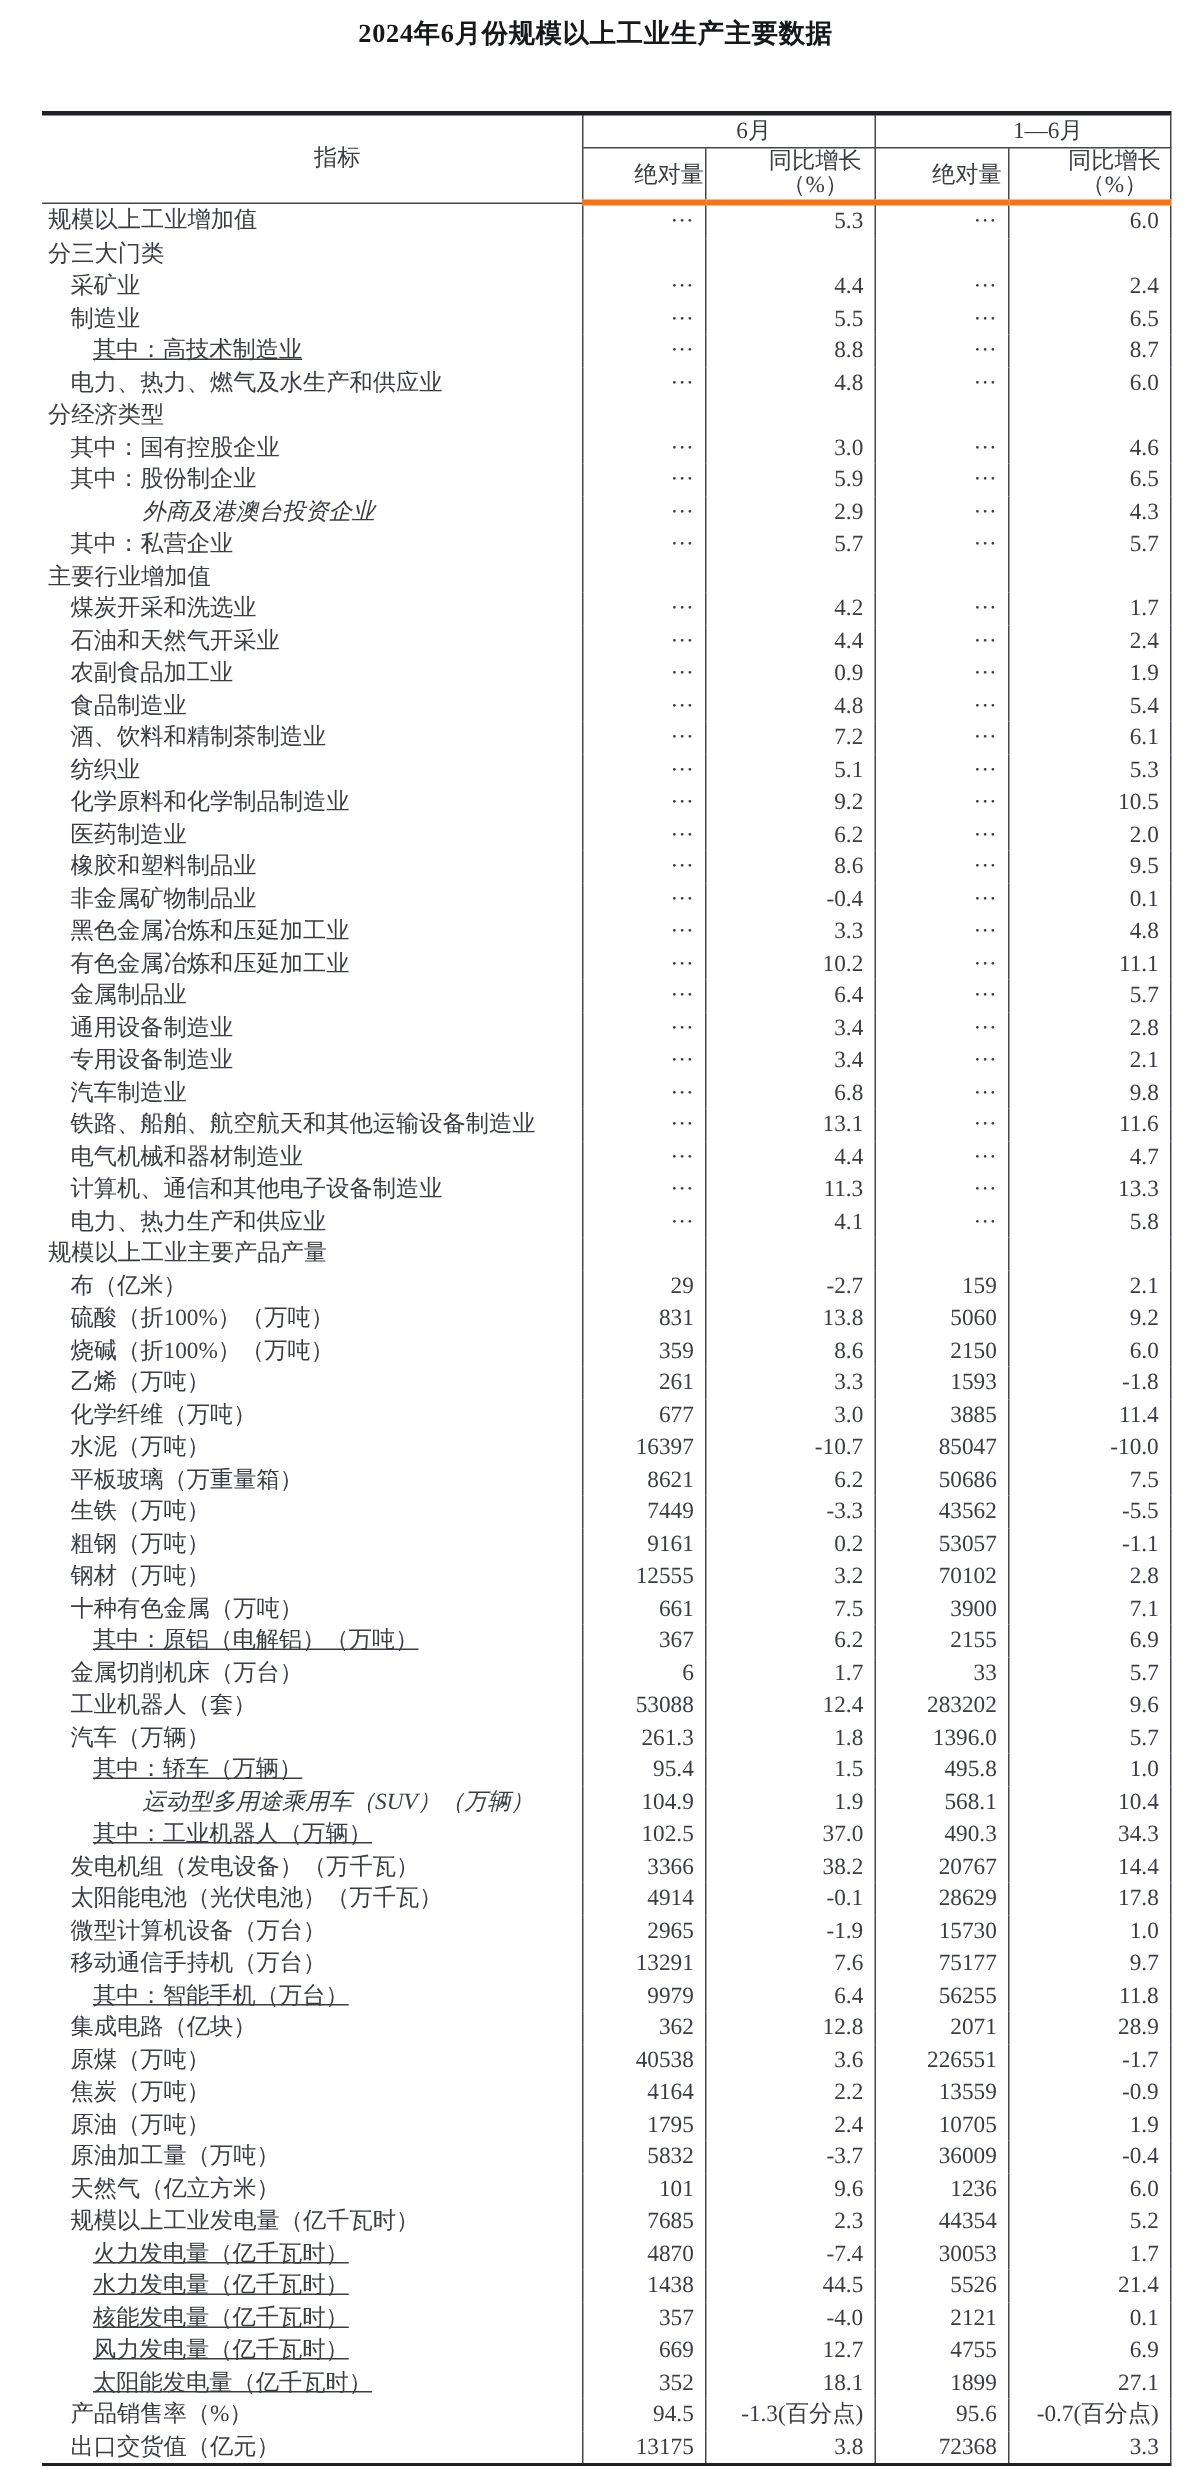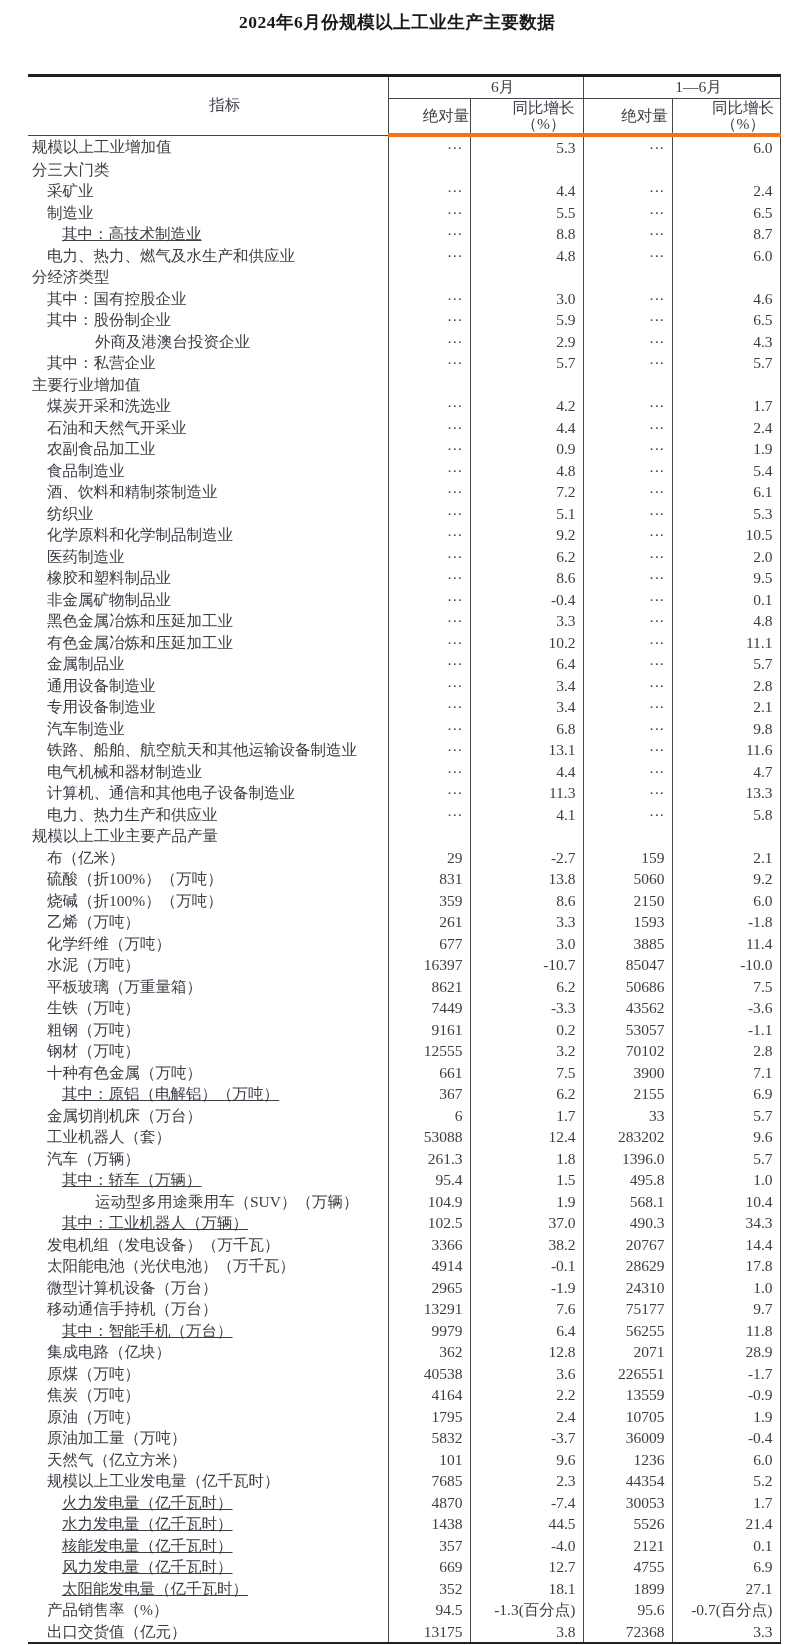--- a/index.html
+++ b/index.html
@@ -29,21 +29,21 @@
   thead tr.sub th{height:34px;border-bottom:4px solid #f97316;}
   thead th.yoy{white-space:pre-line;line-height:16.5px;}
   tbody td{
     height:21.5px;line-height:21.5px;font-size:15.5px;
     white-space:nowrap;vertical-align:middle;
   }
   td.c-ind{text-align:left;}
   td.c-ind.ind0{padding-left:4px;}
   td.c-ind.ind1{padding-left:19px;}
   td.c-ind.ind2{padding-left:34px;text-decoration:underline;}
-  td.c-ind.ind3{padding-left:67px;}
+  td.c-ind.ind3{padding-left:67px;font-style:italic;}
   td.c-num{text-align:right;padding-right:7px;}
 </style>
 </head>
 <body>
 
 <h1 class="title">2024年6月份规模以上工业生产主要数据</h1>
 
 <table class="main">
   <colgroup>
     <col class="c1">
@@ -346,21 +346,21 @@
         <td class="c-num">8621</td>
         <td class="c-num">6.2</td>
         <td class="c-num">50686</td>
         <td class="c-num">7.5</td>
       </tr>
       <tr>
         <td class="c-ind ind1">生铁（万吨）</td>
         <td class="c-num">7449</td>
         <td class="c-num">-3.3</td>
         <td class="c-num">43562</td>
-        <td class="c-num">-3.6</td>
+        <td class="c-num">-5.5</td>
       </tr>
       <tr>
         <td class="c-ind ind1">粗钢（万吨）</td>
         <td class="c-num">9161</td>
         <td class="c-num">0.2</td>
         <td class="c-num">53057</td>
         <td class="c-num">-1.1</td>
       </tr>
       <tr>
         <td class="c-ind ind1">钢材（万吨）</td>
@@ -436,21 +436,21 @@
         <td class="c-ind ind1">太阳能电池（光伏电池）（万千瓦）</td>
         <td class="c-num">4914</td>
         <td class="c-num">-0.1</td>
         <td class="c-num">28629</td>
         <td class="c-num">17.8</td>
       </tr>
       <tr>
         <td class="c-ind ind1">微型计算机设备（万台）</td>
         <td class="c-num">2965</td>
         <td class="c-num">-1.9</td>
-        <td class="c-num">24310</td>
+        <td class="c-num">15730</td>
         <td class="c-num">1.0</td>
       </tr>
       <tr>
         <td class="c-ind ind1">移动通信手持机（万台）</td>
         <td class="c-num">13291</td>
         <td class="c-num">7.6</td>
         <td class="c-num">75177</td>
         <td class="c-num">9.7</td>
       </tr>
       <tr>

